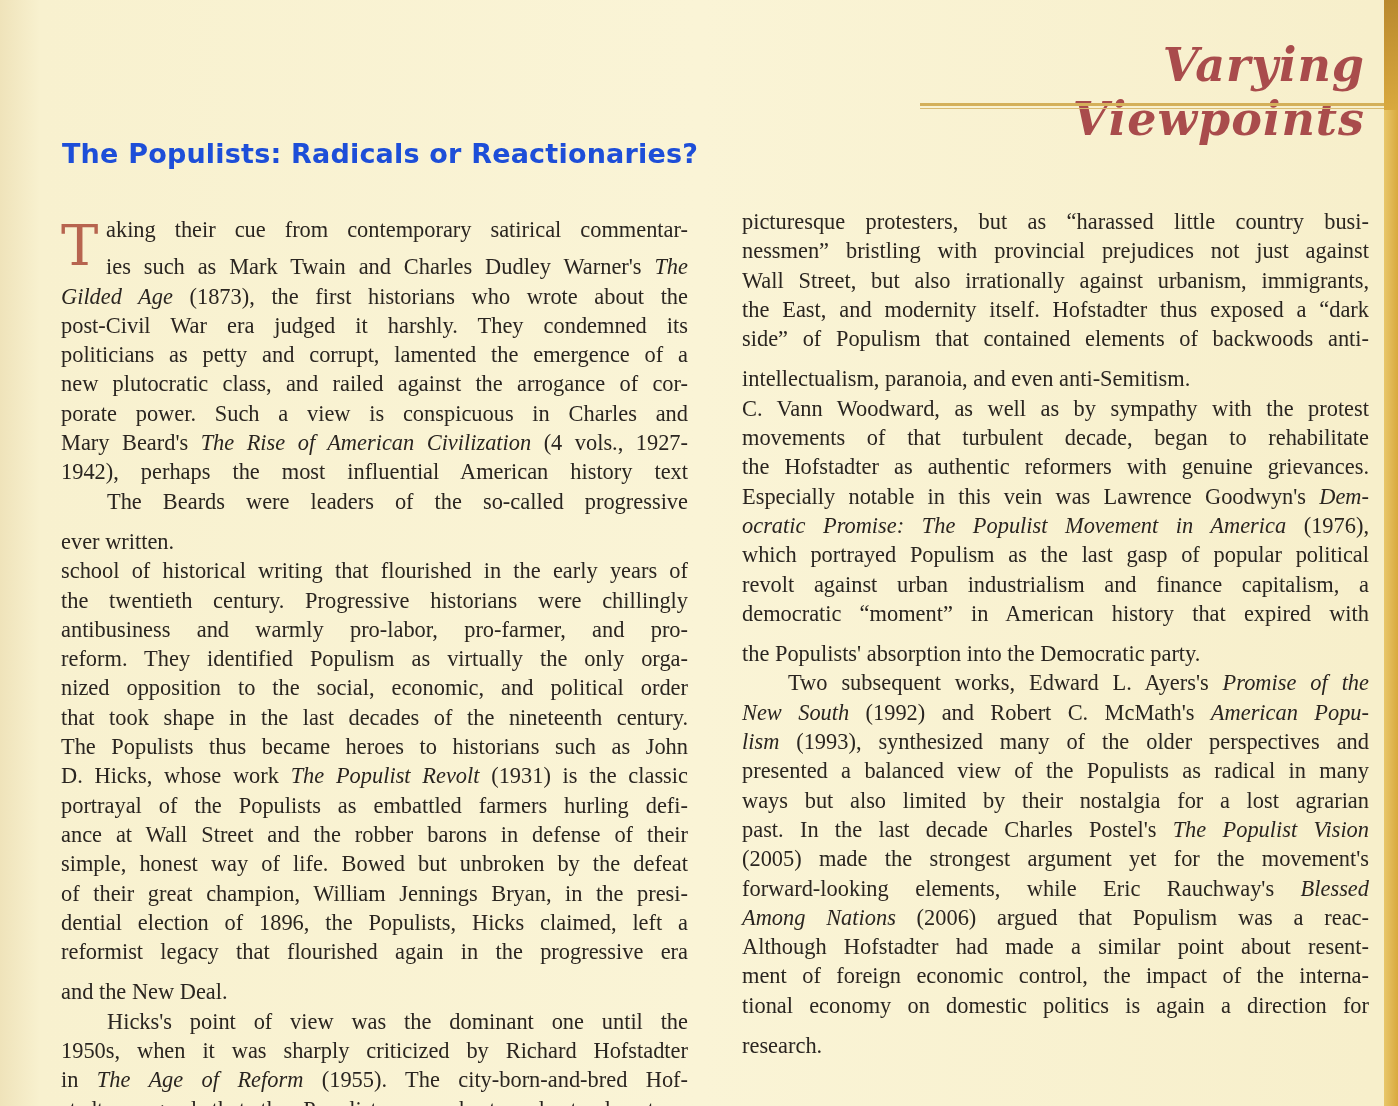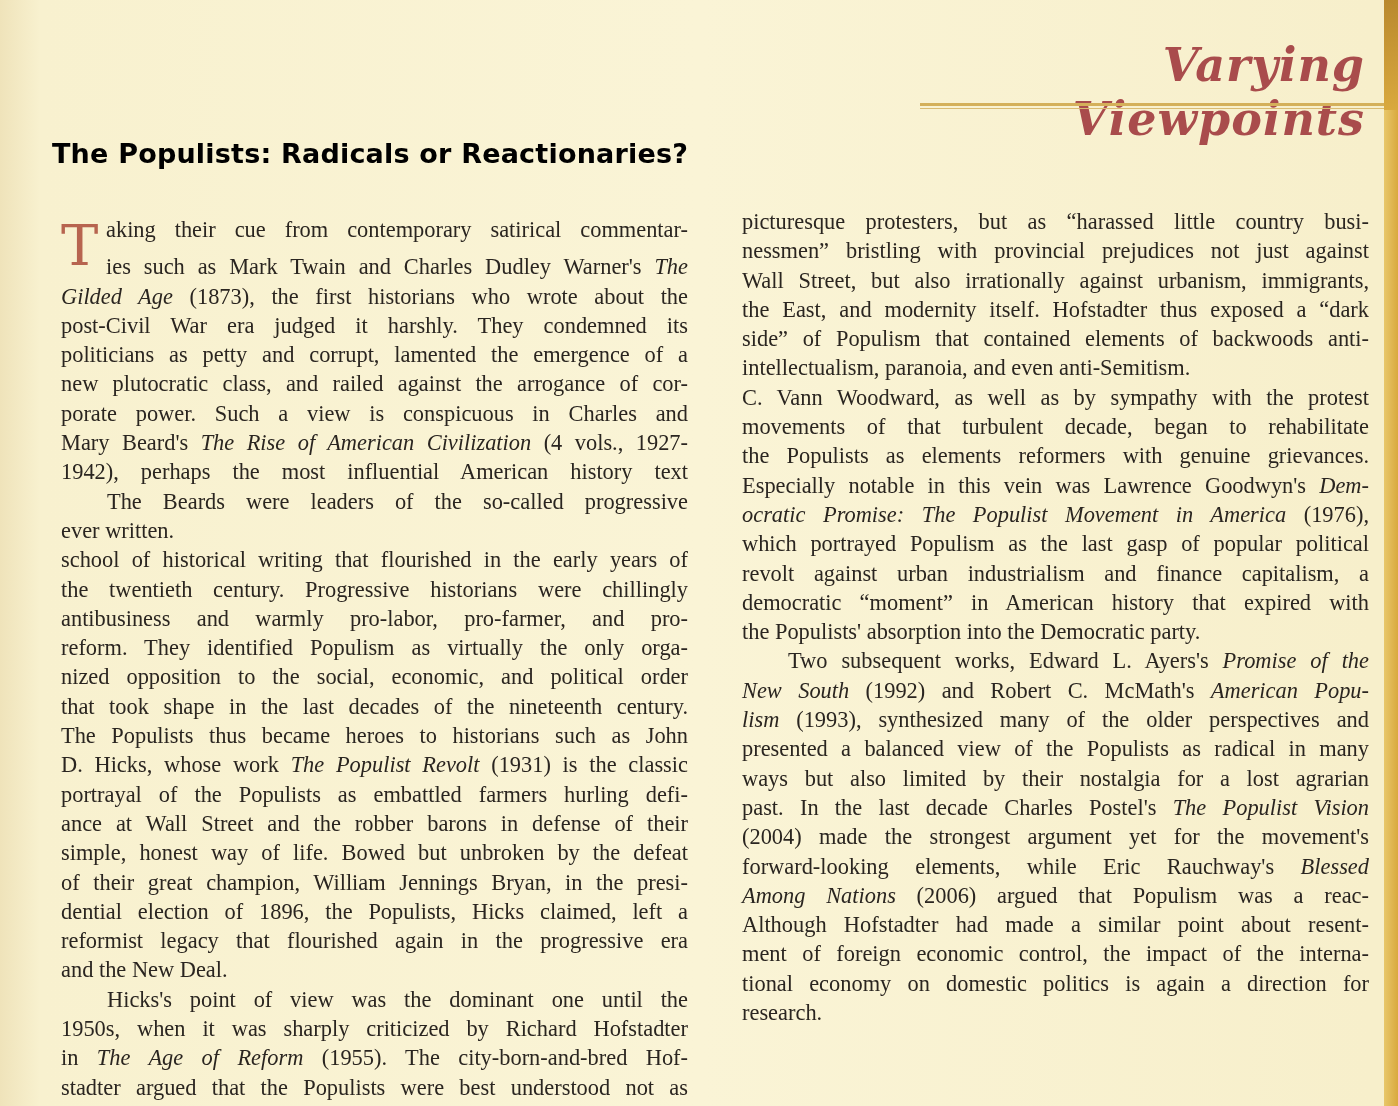--- a/index.html
+++ b/index.html
@@ -9,28 +9,28 @@
     font-family:"Liberation Serif","DejaVu Serif",serif;color:#2a2520;}
   .gold-strip{position:absolute;right:0;top:0;width:14px;height:1106px;
     background:linear-gradient(90deg,#e8c76a,#d9a93e);}
   .gold-strip-top{position:absolute;right:0;top:0;width:14px;height:110px;
     background:linear-gradient(180deg,#b9892e,#d9a93e);}
   .header-rule{position:absolute;left:920px;top:103px;width:464px;height:3px;background:#d4b05a;}
   .header-rule2{position:absolute;left:920px;top:108px;width:464px;height:1px;background:#d9bb72;}
   .banner{position:absolute;left:925px;top:38px;width:440px;text-align:right;
     font-family:"DejaVu Serif",serif;font-style:italic;font-weight:bold;
     font-size:46px;color:#a94c4c;letter-spacing:1px;}
-  .title{position:absolute;left:52px;top:138px;font-family:"DejaVu Sans",sans-serif;
-    font-weight:bold;font-size:27px;color:#000000;letter-spacing:0.2px;}
+  .title{position:absolute;left:62px;top:138px;font-family:"DejaVu Sans",sans-serif;
+    font-weight:bold;font-size:27px;color:#1d4ed8;letter-spacing:0.2px;}
   .col{position:absolute;top:207px;width:627px;}
   .col.left{left:61px;}
   .col.right{left:742px;}
   .line{height:29.3px;font-size:22.4px;line-height:29.3px;text-align:justify;
     text-align-last:justify;white-space:nowrap;overflow:visible;}
-  .line.last{text-align-last:left;}
+  .line.last{text-align-last:left;margin-top:11px;}
   .line.indent{padding-left:46px;}
   .dropcap{float:left;font-family:"DejaVu Serif",serif;font-size:56px;line-height:50px;
     color:#b7644f;margin:4px 6px 0 0;height:56px;}
   .drop-wrap{position:relative;}
   .drop-wrap .line{padding-left:45px;margin-top:8px;}
   .drop-wrap .dropcap{position:absolute;left:0;top:2px;float:none;}
   i{font-style:italic;}
 </style>
 </head>
 <body>
@@ -81,33 +81,33 @@
   </div>
 <div class="col right">
     <div class="line">picturesque protesters, but as “harassed little country busi-</div>
     <div class="line">nessmen” bristling with provincial prejudices not just against</div>
     <div class="line">Wall Street, but also irrationally against urbanism, immigrants,</div>
     <div class="line">the East, and modernity itself. Hofstadter thus exposed a “dark</div>
     <div class="line">side” of Populism that contained elements of backwoods anti-</div>
     <div class="line last">intellectualism, paranoia, and even anti-Semitism.</div>
     <div class="line">C. Vann Woodward, as well as by sympathy with the protest</div>
     <div class="line">movements of that turbulent decade, began to rehabilitate</div>
-    <div class="line">the Populists as elements reformers with genuine grievances.</div>
+    <div class="line">the Hofstadter as authentic reformers with genuine grievances.</div>
     <div class="line">Especially notable in this vein was Lawrence Goodwyn's <i>Dem-</i></div>
     <div class="line"><i>ocratic Promise: The Populist Movement in America</i> (1976),</div>
     <div class="line">which portrayed Populism as the last gasp of popular political</div>
     <div class="line">revolt against urban industrialism and finance capitalism, a</div>
     <div class="line">democratic “moment” in American history that expired with</div>
     <div class="line last">the Populists' absorption into the Democratic party.</div>
     <div class="line indent">Two subsequent works, Edward L. Ayers's <i>Promise of the</i></div>
     <div class="line"><i>New South</i> (1992) and Robert C. McMath's <i>American Popu-</i></div>
     <div class="line"><i>lism</i> (1993), synthesized many of the older perspectives and</div>
     <div class="line">presented a balanced view of the Populists as radical in many</div>
     <div class="line">ways but also limited by their nostalgia for a lost agrarian</div>
     <div class="line">past. In the last decade Charles Postel's <i>The Populist Vision</i></div>
-    <div class="line">(2004) made the strongest argument yet for the movement's</div>
+    <div class="line">(2005) made the strongest argument yet for the movement's</div>
     <div class="line">forward-looking elements, while Eric Rauchway's <i>Blessed</i></div>
     <div class="line"><i>Among Nations</i> (2006) argued that Populism was a reac-</div>
     <div class="line">Although Hofstadter had made a similar point about resent-</div>
     <div class="line">ment of foreign economic control, the impact of the interna-</div>
     <div class="line">tional economy on domestic politics is again a direction for</div>
     <div class="line last">research.</div>
   </div>
 
 </body></html>

